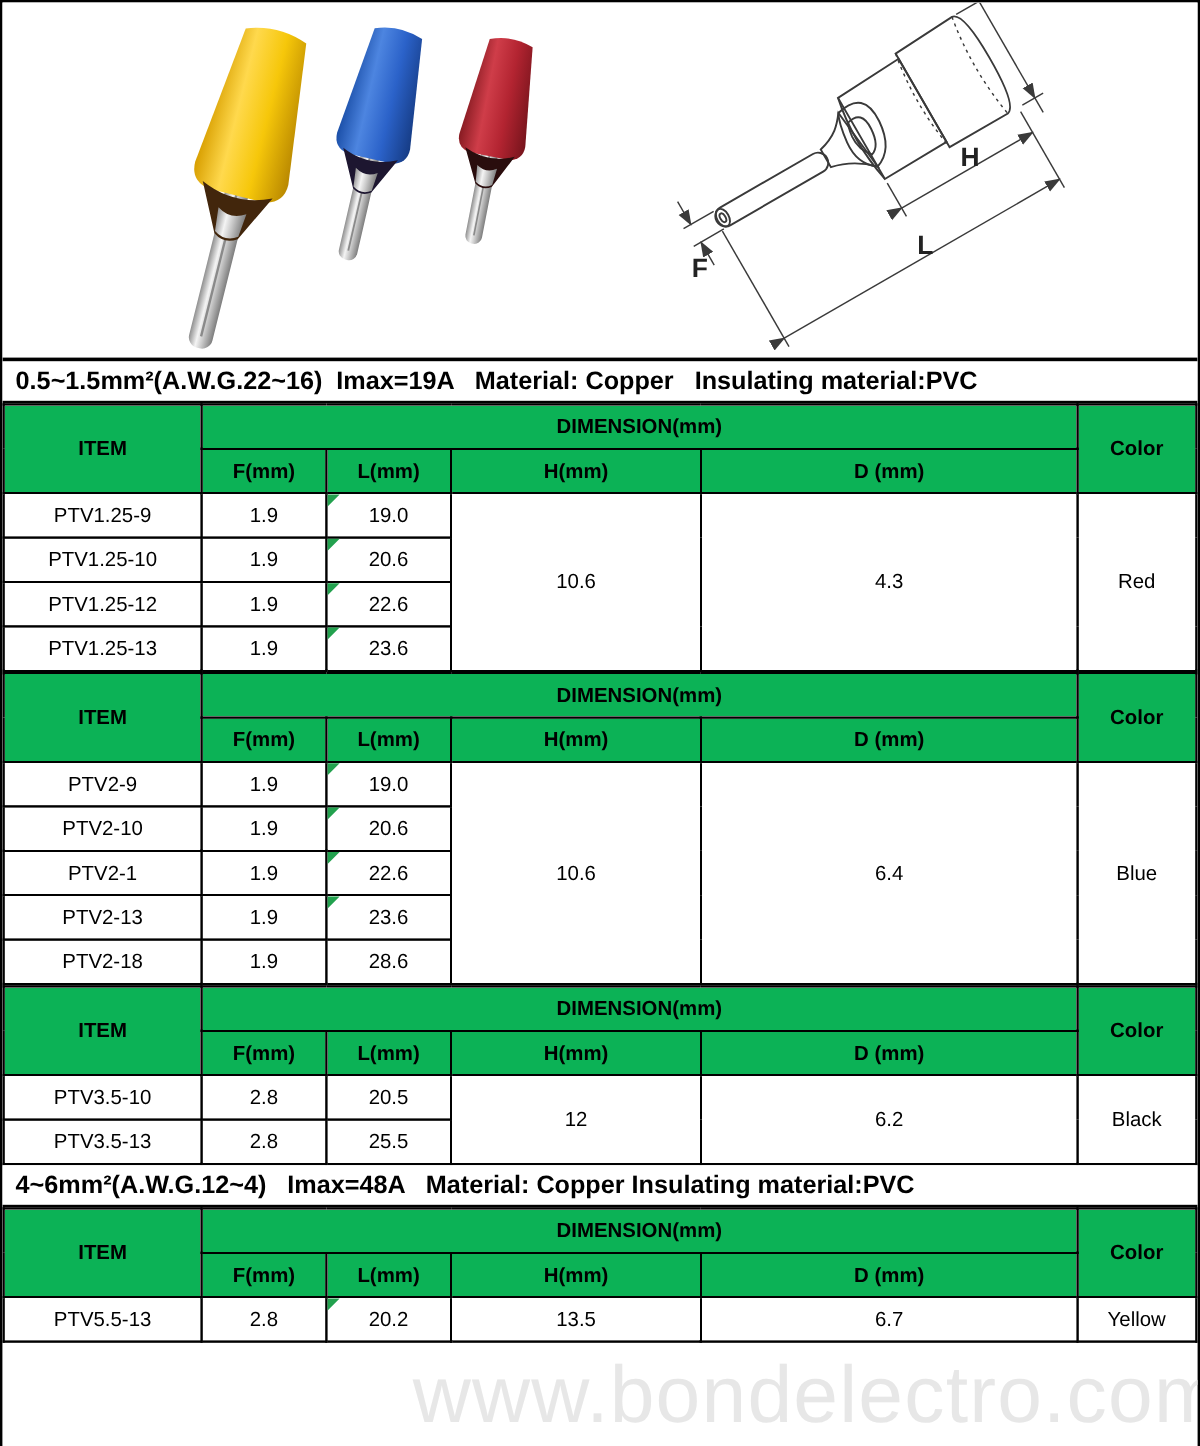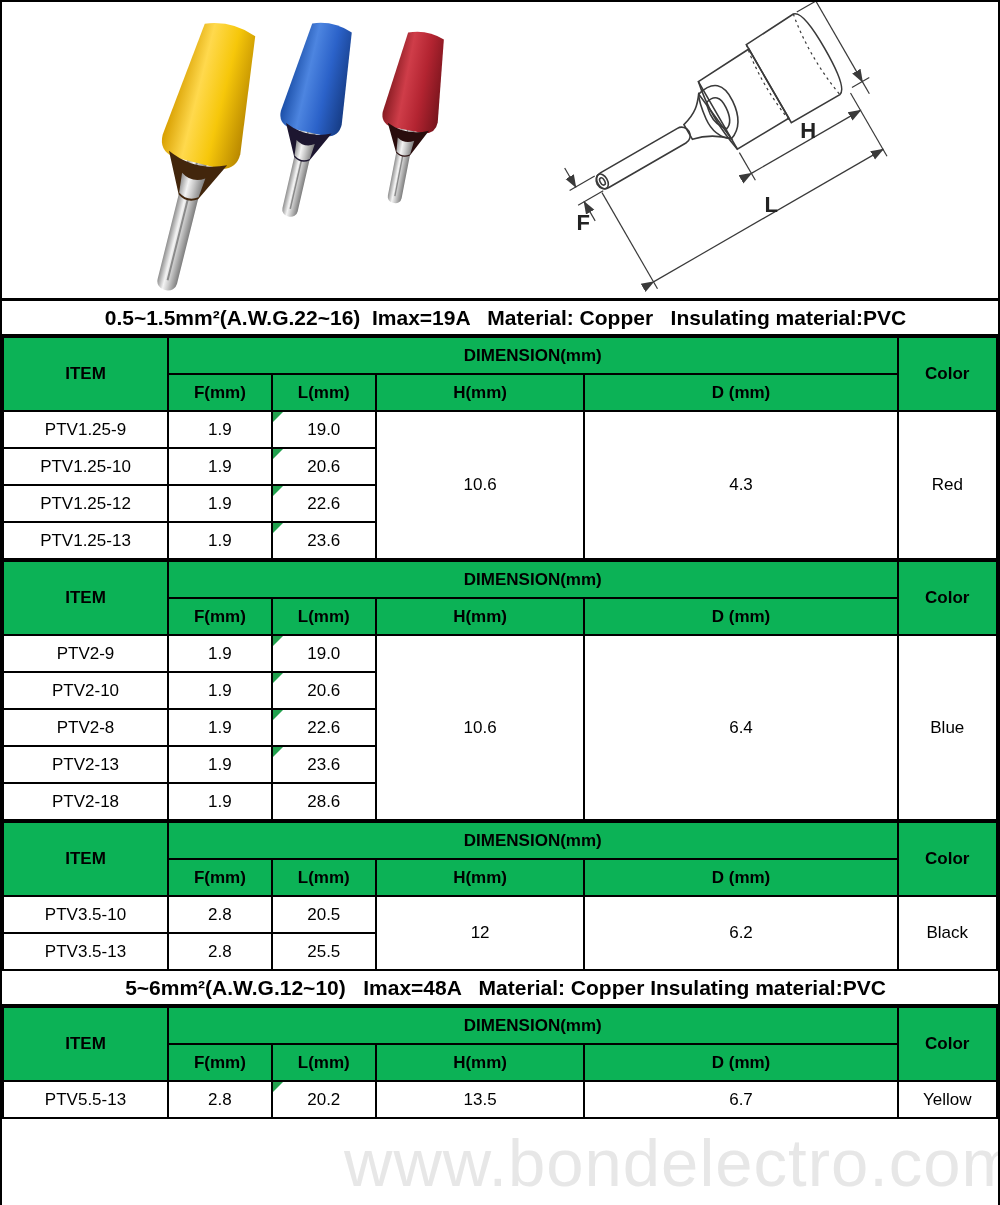--- a/index.html
+++ b/index.html
@@ -19,21 +19,21 @@
   
   .photo-area{
     position:relative;height:296px;border-bottom:3px solid var(--grid-line);
     background:#fff;
   }
   .photo-area svg{position:absolute;top:0;}
   .photo-svg{left:0;}
   .diagram-svg{left:498px;}
   
   .band{
-    height:33px;line-height:33px;text-align:center;
+    height:33px;line-height:33px;
     font-size:21px;font-weight:bold;color:var(--band-text);
     white-space:pre;border-bottom:2px solid var(--grid-line);
     background:#fff;overflow:hidden;padding-left:11px;
   }
   
   table.spec{
     width:100%;border-collapse:collapse;table-layout:fixed;
     border:2px solid var(--grid-line);
   }
   table.spec td{
@@ -255,21 +255,21 @@
         <td rowspan="5">10.6</td>
         <td rowspan="5">6.4</td>
         <td rowspan="5">Blue</td>
       </tr>
       <tr>
         <td>PTV2-10</td>
         <td>1.9</td>
         <td class="marked">20.6</td>
       </tr>
       <tr>
-        <td>PTV2-8</td>
+        <td>PTV2-1</td>
         <td>1.9</td>
         <td class="marked">22.6</td>
       </tr>
       <tr>
         <td>PTV2-13</td>
         <td>1.9</td>
         <td class="marked">23.6</td>
       </tr>
       <tr>
         <td>PTV2-18</td>
@@ -309,21 +309,21 @@
         <td rowspan="2">Black</td>
       </tr>
       <tr>
         <td>PTV3.5-13</td>
         <td>2.8</td>
         <td>25.5</td>
       </tr>
     </tbody>
   </table>
 
-  <div class="band">5~6mm²(A.W.G.12~10)   Imax=48A   Material: Copper Insulating material:PVC</div>
+  <div class="band">4~6mm²(A.W.G.12~4)   Imax=48A   Material: Copper Insulating material:PVC</div>
   <table class="spec">
     <colgroup>
         <col class="w-item">
         <col class="w-f">
         <col class="w-l">
         <col class="w-h">
         <col class="w-d">
         <col class="w-color">
       </colgroup>
     <tbody>

